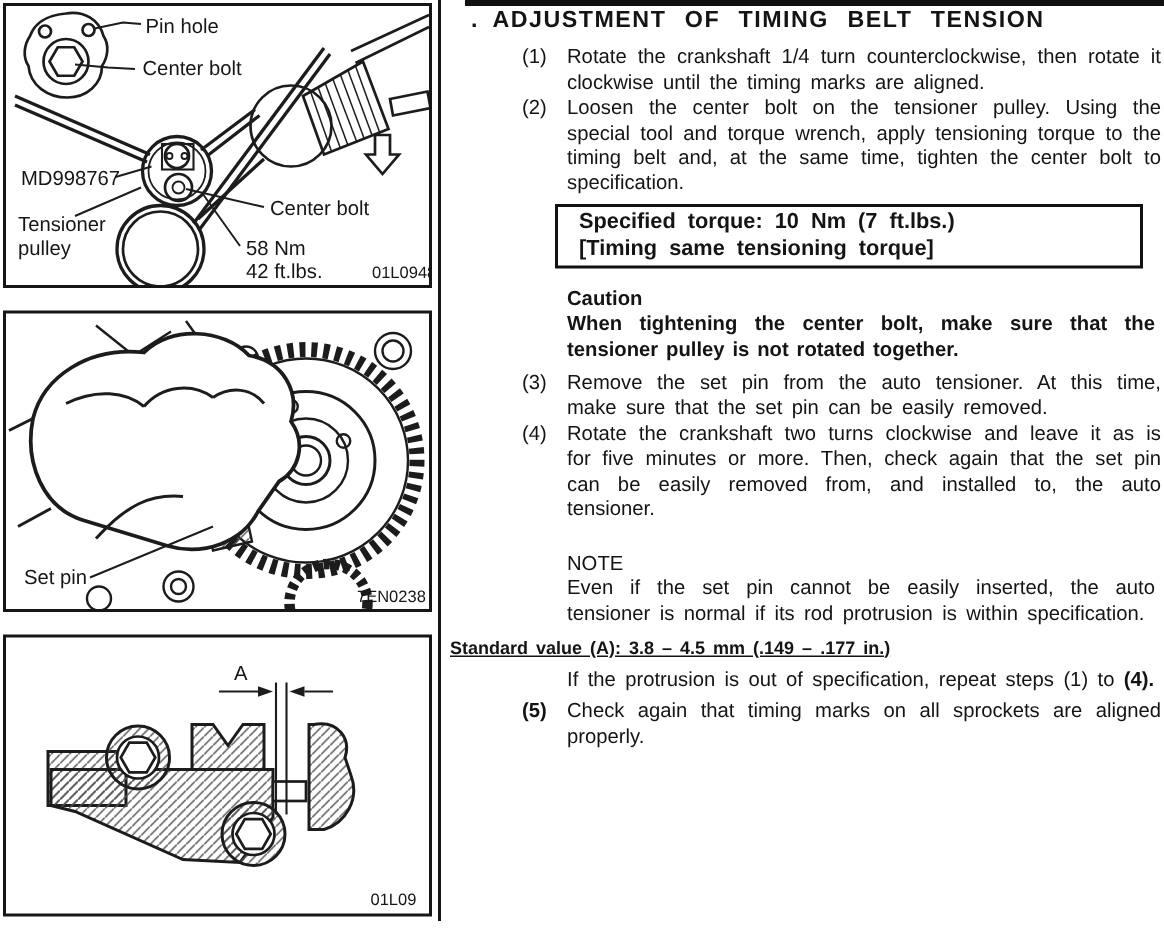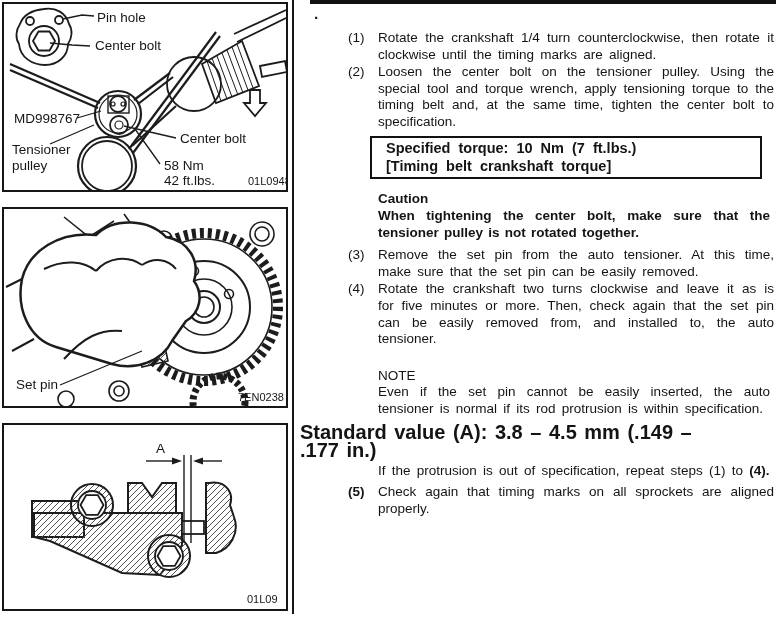--- a/index.html
+++ b/index.html
@@ -41,21 +41,21 @@
   .torque-box {
     margin:5px 0 5px 70px; width:392px; box-sizing:border-box;
     border:2px solid #111; padding:1px 14px 2px;
     font-weight:bold; font-size:14.5px; line-height:18px; word-spacing:4px;
   }
   .sub { margin-left:78px; width:392px; }
   .caution-head { font-weight:bold; margin-top:12px; }
   .caution-text { font-weight:bold; text-align:justify; word-spacing:1.5px; margin-bottom:6px; line-height:17px; }
   .note-head { margin-top:20px; }
   .note-text { text-align:justify; word-spacing:2.5px; }
-  .std-value { font-weight:bold; font-size:20px; margin:5px 0 4px; word-spacing:2px; line-height:18px; }
+  .std-value { font-weight:bold; font-size:12px; margin:5px 0 4px; word-spacing:2px; line-height:18px;text-decoration:underline; }
   .repeat { text-align:justify; word-spacing:2.5px; margin-bottom:5px; }
   .repeat b { font-weight:bold; }
 </style>
 </head>
 <body>
 
 <div class="panel" id="panel1">
   <svg width="282" height="186" viewBox="0 0 282 186">
     <g fill="none" stroke="#1c1c1c" stroke-width="1.8">
 
@@ -214,35 +214,36 @@
   </svg>
 </div>
 
 <div id="col-divider"></div>
 <div id="top-scan-bar"></div>
 
 <div class="rcol">
 
   <div class="title-row">
     <span>.</span>
+    <span>ADJUSTMENT OF TIMING BELT TENSION</span>
   </div>
 
   <div class="step">
     <span class="num">(1)</span>
     <span class="body">Rotate the crankshaft 1/4 turn counterclockwise, then rotate it clockwise until the timing marks are aligned.</span>
   </div>
 
   <div class="step">
     <span class="num">(2)</span>
     <span class="body">Loosen the center bolt on the tensioner pulley. Using the special tool and torque wrench, apply tensioning torque to the timing belt and, at the same time, tighten the center bolt to specification.</span>
   </div>
 
   <div class="torque-box">
     <div>Specified torque: 10 Nm (7 ft.lbs.)</div>
-    <div>[Timing belt crankshaft torque]</div>
+    <div>[Timing same tensioning torque]</div>
   </div>
 
   <div class="sub caution-head">Caution</div>
   <div class="sub caution-text">When tightening the center bolt, make sure that the tensioner pulley is not rotated together.</div>
 
   <div class="step">
     <span class="num">(3)</span>
     <span class="body">Remove the set pin from the auto tensioner. At this time, make sure that the set pin can be easily removed.</span>
   </div>
 

